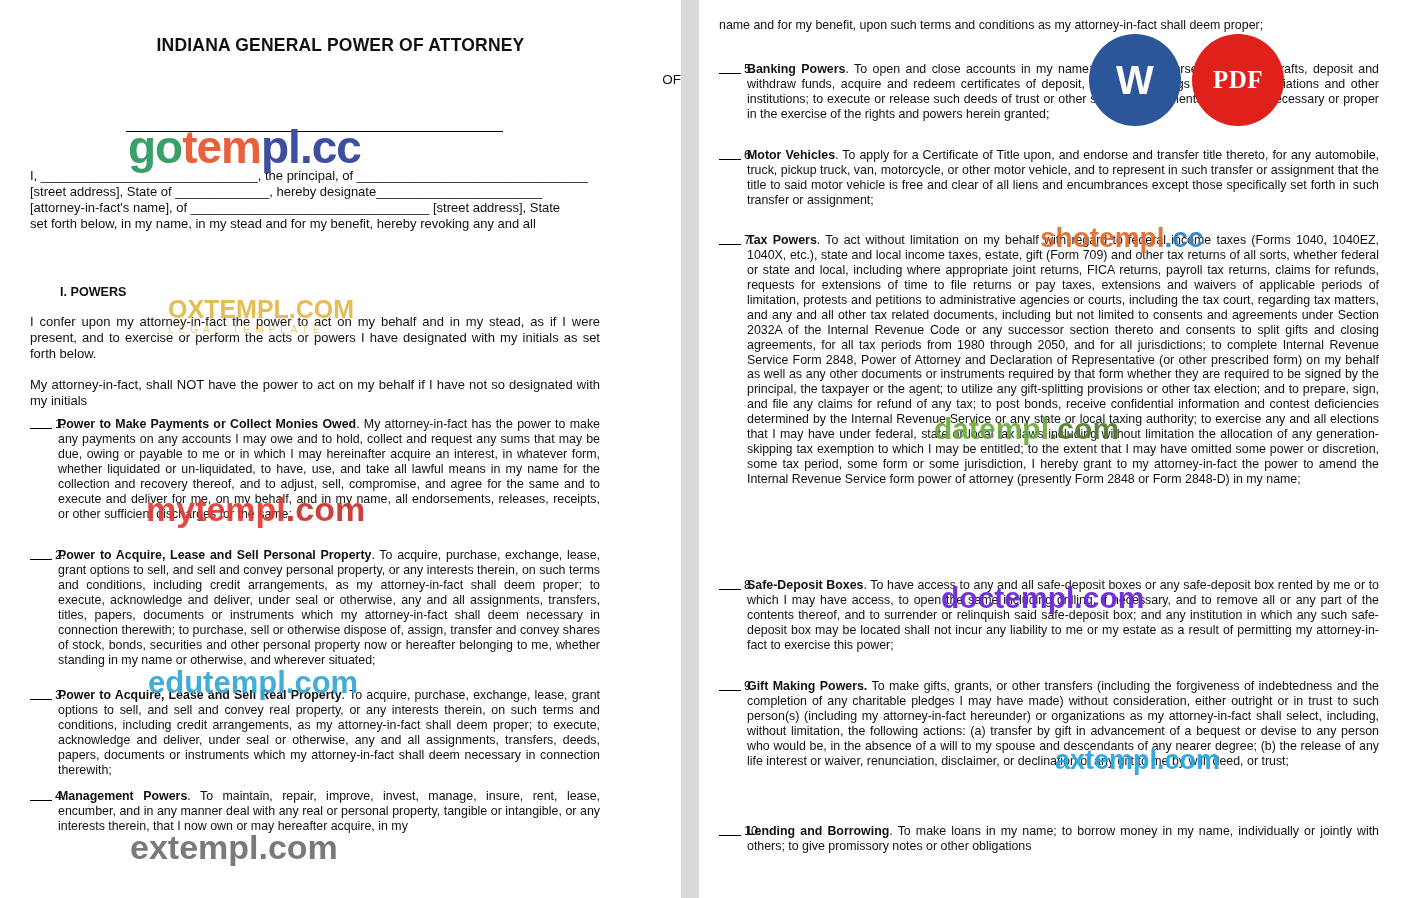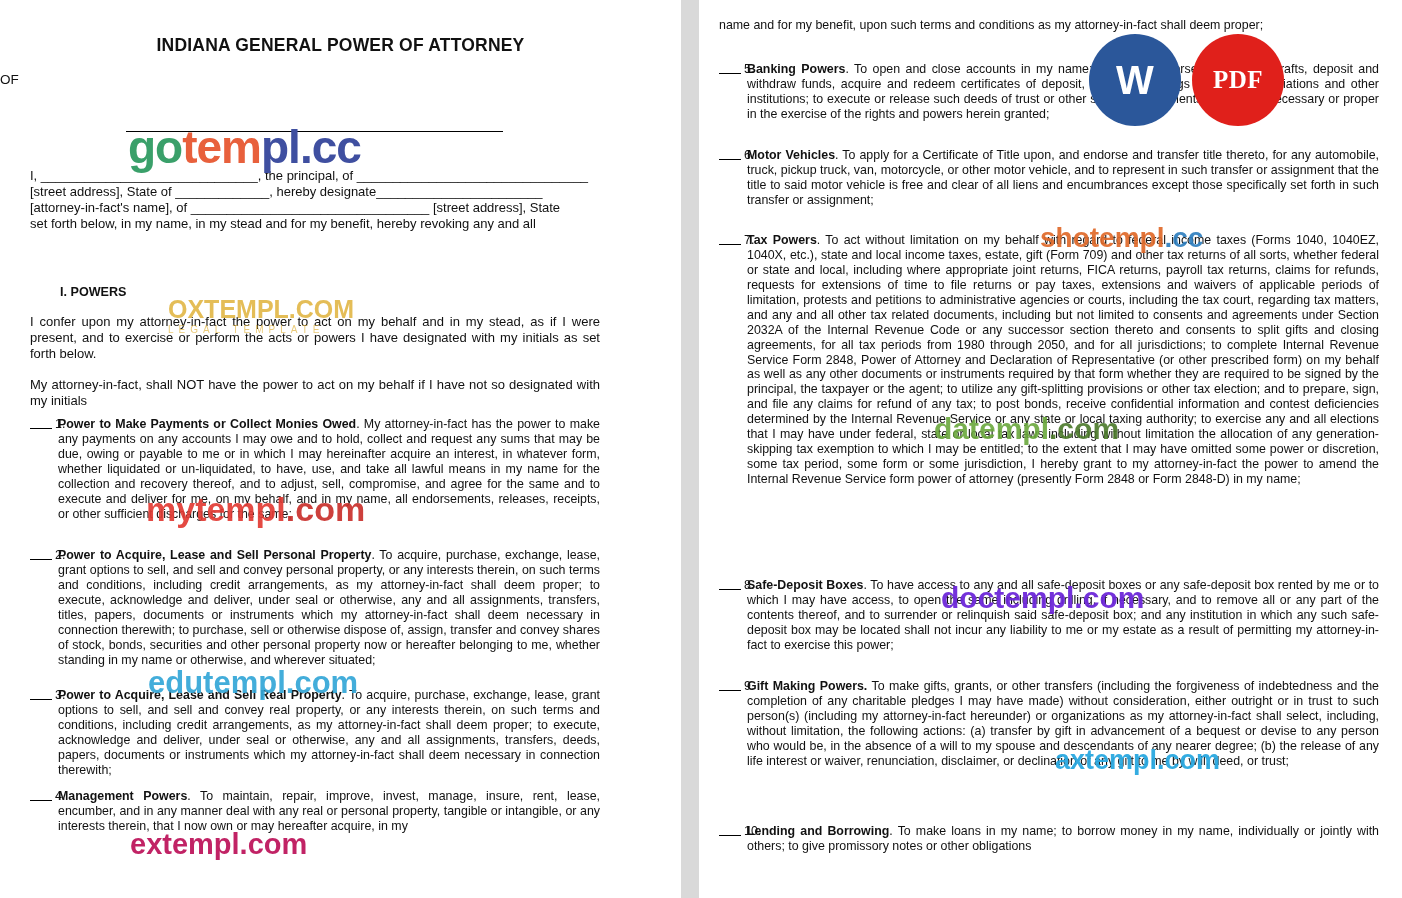--- a/index.html
+++ b/index.html
@@ -24,21 +24,21 @@
   #page-right{left:699px;width:703px;height:682px;}
 
   .doc-title{
     text-align:center;
     font-size:17.5px;
     font-weight:bold;
     letter-spacing:.2px;
     margin:35px 0 0 0;
   }
   .doc-of{
-    text-align:left;
+    text-align:right;
     font-size:13.5px;
     margin:16px 0 0 0;
   }
   .name-rule{
     position:absolute;
     left:126px;top:130px;width:377px;
     border-bottom:1.6px solid #000;
     height:1px;
   }
 
@@ -105,21 +105,21 @@
     left:146px;top:490px;
     font-size:34px;font-weight:bold;color:#e23b34;opacity:.92;
   }
   .wm-mytempl .dom{color:#c9302c;}
   .wm-edutempl{
     left:148px;top:665px;
     font-size:31px;font-weight:bold;color:#35a7d8;opacity:.93;
   }
   .wm-extempl{
     left:130px;top:828px;
-    font-size:29px;font-weight:bold;color:#be185d;opacity:.95;
+    font-size:34px;font-weight:bold;color:#737373;opacity:.95;
   }
   .wm-shotempl{
     left:1040px;top:222px;
     font-size:28px;font-weight:bold;color:#e06a2a;opacity:.92;
   }
   .wm-shotempl .cc{color:#2f7fbf;}
   .wm-datempl{
     left:934px;top:412px;
     font-size:30px;font-weight:bold;color:#6aa83c;opacity:.9;
   }

